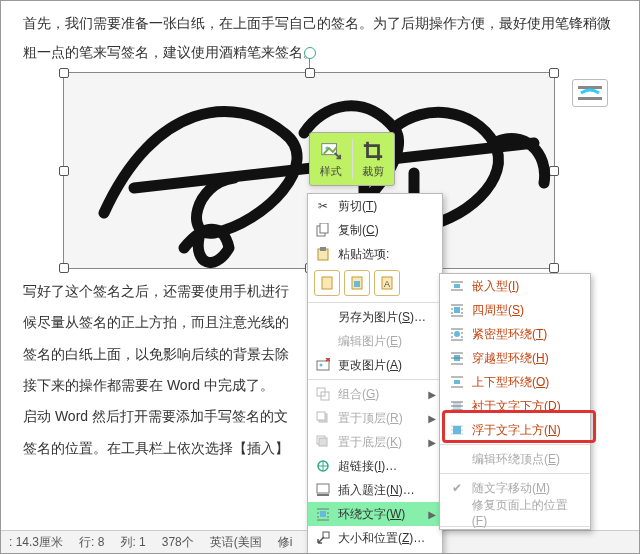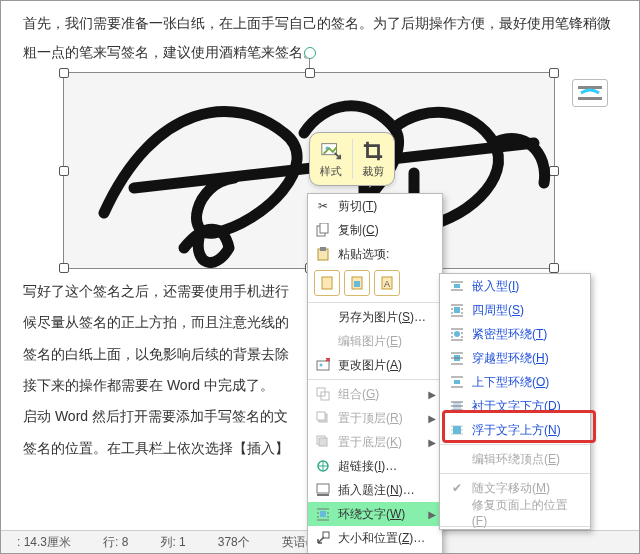--- a/index.html
+++ b/index.html
@@ -10,43 +10,43 @@
 .img-frame{position:relative;width:490px;height:195px;margin:4px 0 8px 40px;border:1px solid #888;background:#f5f5f5}
 .handle{position:absolute;width:8px;height:8px;border:1px solid #555;background:#fff;border-radius:2px}
 .h-nw{left:-5px;top:-5px}.h-n{left:50%;top:-5px;margin-left:-4px}.h-ne{right:-5px;top:-5px}
 .h-w{left:-5px;top:50%;margin-top:-4px}.h-e{right:-5px;top:50%;margin-top:-4px}
 .h-sw{left:-5px;bottom:-5px}.h-s{left:50%;bottom:-5px;margin-left:-4px}.h-se{right:-5px;bottom:-5px}
 .rot{position:absolute;left:50%;top:-26px;margin-left:-5px;width:10px;height:10px;border:1px solid #3a8;border-radius:50%;background:#fff}
 .rot::after{content:"";position:absolute;left:4px;top:10px;width:1px;height:11px;background:#888}
 .layout-badge{position:absolute;right:-54px;top:6px;width:34px;height:26px;border:1px solid #bbb;background:#fff;display:flex;align-items:center;justify-content:center;border-radius:3px}
 .layout-badge svg{width:26px;height:20px}
 .sig-svg{position:absolute;left:0;top:0;width:100%;height:100%}
-.mini-toolbar{position:absolute;left:308px;top:131px;width:84px;height:52px;border:1px solid #aaa;background:#fef9c3;border-radius:10px;display:flex;z-index:8;box-shadow:0 2px 5px rgba(0,0,0,.15)}
+.mini-toolbar{position:absolute;left:308px;top:131px;width:84px;height:52px;border:1px solid #aaa;background:#bef264;border-radius:3px;display:flex;z-index:8;box-shadow:0 2px 5px rgba(0,0,0,.15)}
 .mini-toolbar .cell{flex:1;display:flex;flex-direction:column;align-items:center;justify-content:center;font-size:11px;color:#444}
 .mini-toolbar .cell svg{width:22px;height:22px;margin-bottom:2px}
 .mini-toolbar .sep{width:1px;background:#ddd;margin:6px 0}
 .ctx{position:absolute;left:306px;top:192px;width:134px;border:1px solid #bbb;background:#fff;box-shadow:2px 3px 6px rgba(0,0,0,.25);font-size:12px;z-index:9}
 .ctx .row{display:flex;align-items:center;height:24px;padding:0 6px;color:#333;position:relative}
 .ctx .row.dis{color:#aaa}
 .ctx .ic{width:18px;height:18px;margin-right:6px;display:flex;align-items:center;justify-content:center}
 .ctx .lbl{flex:1;white-space:nowrap}
 .ctx .arr{font-size:10px;color:#666}
 .ctx hr{border:none;border-top:1px solid #ddd;margin:2px 0}
 .ctx .paste-row{height:34px;padding:0 6px;display:flex;gap:4px;align-items:center}
 .paste-opt{width:24px;height:24px;border:1px solid #d5b86a;background:#fff;border-radius:3px;display:flex;align-items:center;justify-content:center}
 .ctx .hover{background:#86efac}
 .sub{position:absolute;left:438px;top:272px;width:150px;border:1px solid #bbb;background:#fff;box-shadow:2px 3px 6px rgba(0,0,0,.25);font-size:12px;z-index:10}
-.sub .row{display:flex;align-items:center;height:24px;padding:0 8px;color:#1d4ed8}
+.sub .row{display:flex;align-items:center;height:24px;padding:0 8px;color:#c2410c}
 .sub .row.dis{color:#aaa}
 .sub .ic{width:18px;height:18px;margin-right:6px;display:flex;align-items:center;justify-content:center}
 .sub hr{border:none;border-top:1px solid #ddd;margin:2px 0}
 .hlbox{position:absolute;border:3px solid #d33;border-radius:4px;z-index:11;pointer-events:none}
 .hl-wrap{left:441px;top:409px;width:148px;height:27px}
 .statusbar{position:absolute;left:0;bottom:0;right:0;height:22px;border-top:1px solid #ccc;background:#f3f3f3;font-size:12px;color:#555;display:flex;align-items:center}
-.statusbar span{margin:0 16px;white-space:nowrap}
+.statusbar span{margin:0 8px;white-space:nowrap}
 .u{text-decoration:underline}
 </style>
 </head>
 <body>
 
 <div class="page">
 
   <div class="doc">
     <p>首先，我们需要准备一张白纸，在上面手写自己的签名。为了后期操作方便，最好使用笔锋稍微粗一点的笔来写签名，建议使用酒精笔来签名。</p>
 

